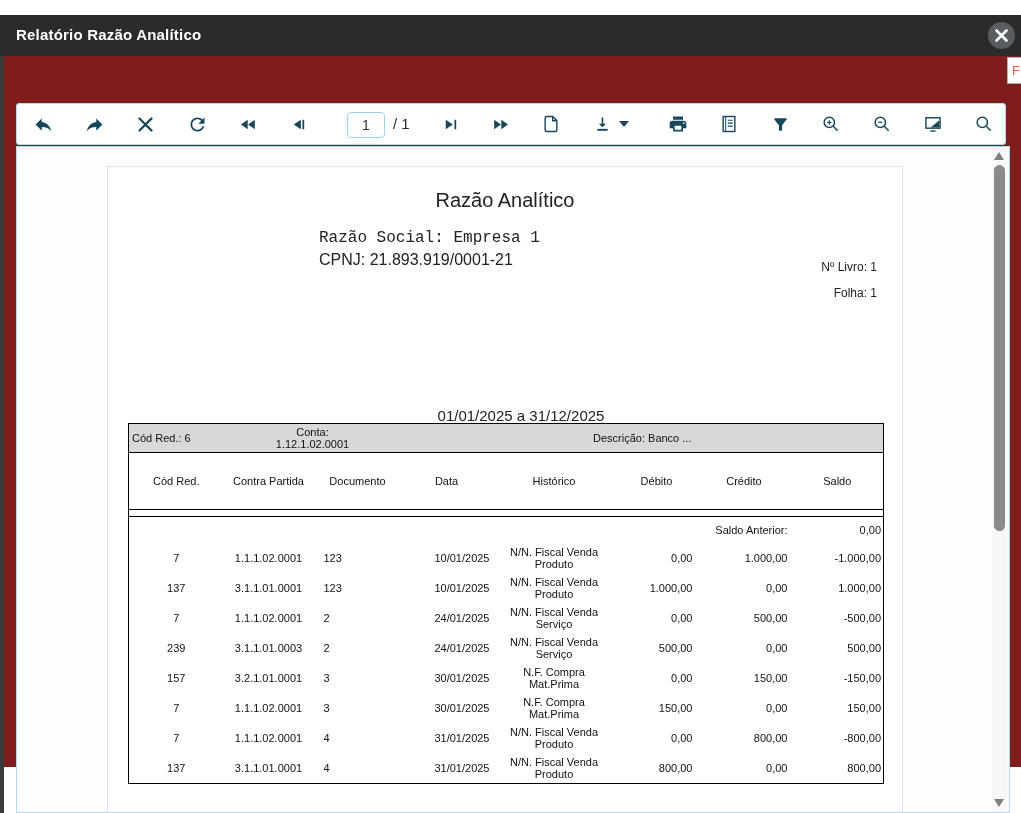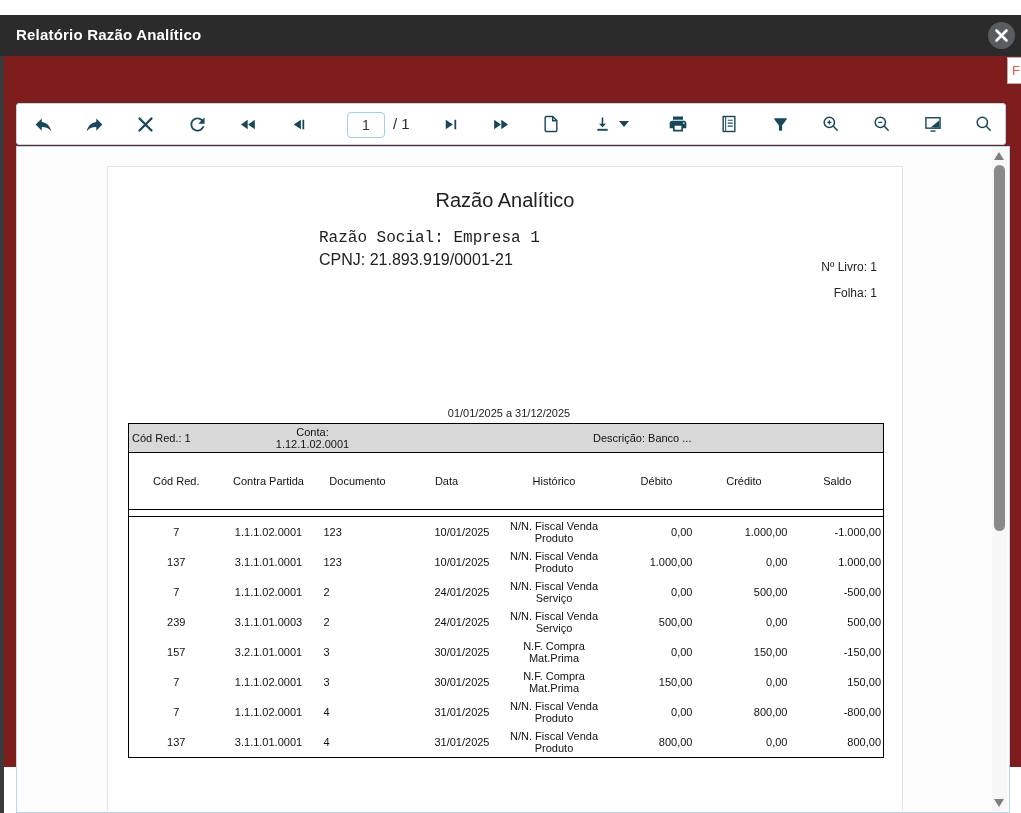--- a/index.html
+++ b/index.html
@@ -34,21 +34,21 @@
 
   
   .viewer { position:absolute; left:16px; top:131px; width:994px; height:667px; border:1px solid #b3d9ea; background:#fdfdfd; overflow:hidden; }
   .page { position:absolute; left:90px; top:19px; width:796px; height:645px; background:#fff; border:1px solid #e2e2e2; border-bottom:none; }
 
   .rep-title { position:absolute; left:0; top:22px; width:100%; text-align:center; font-size:20px; color:#222; }
   .rep-company { position:absolute; left:211px; top:62px; font-size:16px; color:#222;font-family:Liberation Mono, monospace; }
   .rep-cnpj { position:absolute; left:211px; top:84px; font-size:16px; color:#222; }
   .rep-book { position:absolute; right:25px; top:93px; font-size:12px; color:#222; }
   .rep-sheet { position:absolute; right:25px; top:119px; font-size:12px; color:#222; }
-  .rep-period { position:absolute; left:4px; top:240px; width:100%; text-align:center; font-size:11px; color:#222; }
+  .rep-period { position:absolute; left:16px; top:240px; width:100%; text-align:center; font-size:15px; color:#222; }
 
   
   table.report { position:absolute; left:20px; top:256px; width:755px; border-collapse:collapse; table-layout:fixed; font-size:11px; color:#111; border:1px solid #000; }
   table.report td, table.report th { overflow:hidden; }
   tr.group td { background:#d8d8d8; border-bottom:1px solid #000; padding:2px 3px; line-height:12px; height:26px; vertical-align:middle; }
   tr.group .g-cod { text-align:left; }
   tr.group .g-conta { text-align:center; white-space:pre-line; }
   tr.group .g-desc { text-align:center; }
   tr.cols th { font-weight:normal; text-align:center; border-bottom:1px solid #000; padding:22px 2px; height:26px; }
   tr.spacer td { border-bottom:1px solid #000; height:7px; padding:0; }
@@ -251,38 +251,42 @@
             <col style="width:90px">
             <col style="width:88px">
             <col style="width:90px">
           <col style="width:125px">
             <col style="width:80px">
             <col style="width:95px">
             <col style="width:92px">
         </colgroup>
         <tbody>
           <tr class="group">
-            <td class="g-cod">Cód Red.: 1</td>
+            <td class="g-cod">Cód Red.: 6</td>
             <td class="g-conta" colspan="2">Conta:
 1.12.1.02.0001</td>
             <td class="g-desc" colspan="5">Descrição: Banco ...</td>
           </tr>
           <tr class="cols">
             <th>Cód Red.</th>
             <th>Contra Partida</th>
             <th>Documento</th>
             <th>Data</th>
             <th>Histórico</th>
             <th>Débito</th>
             <th>Crédito</th>
             <th>Saldo</th>
           </tr>
           <tr class="spacer">
               <td colspan="8"></td>
             </tr>
+          <tr class="saldo">
+            <td colspan="7" class="a-r">Saldo Anterior:</td>
+            <td class="a-r col7">0,00</td>
+          </tr>
         <tr class="data-row">
               <td class="col0 a-c">7</td>
               <td class="col1 a-c">1.1.1.02.0001</td>
               <td class="col2 a-l">123</td>
               <td class="col3 a-r">10/01/2025</td>
               <td class="col4 a-c">N/N. Fiscal Venda
 Produto</td>
               <td class="col5 a-r">0,00</td>
               <td class="col6 a-r">1.000,00</td>
               <td class="col7 a-r">-1.000,00</td>

